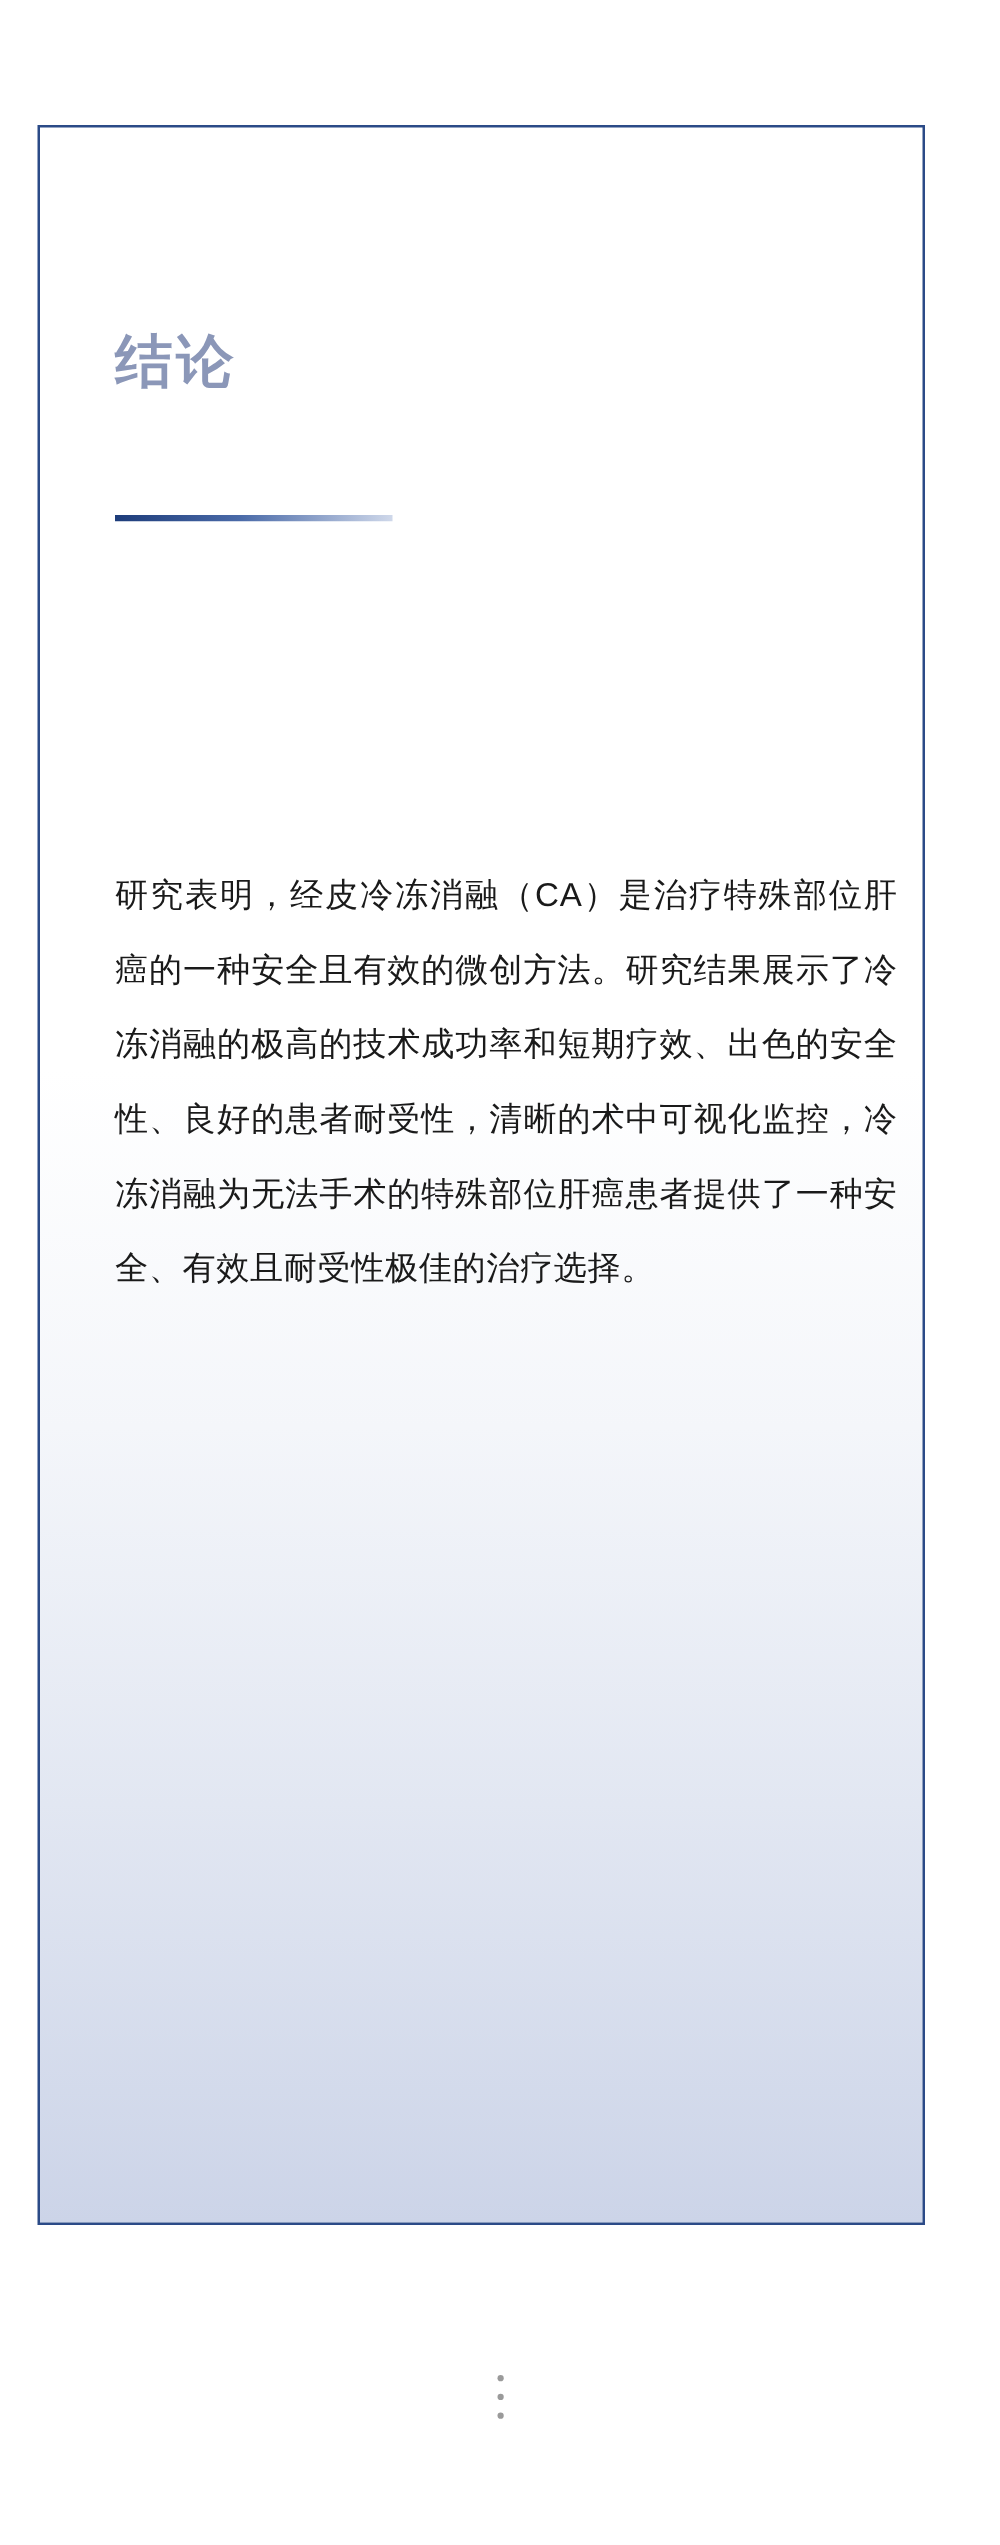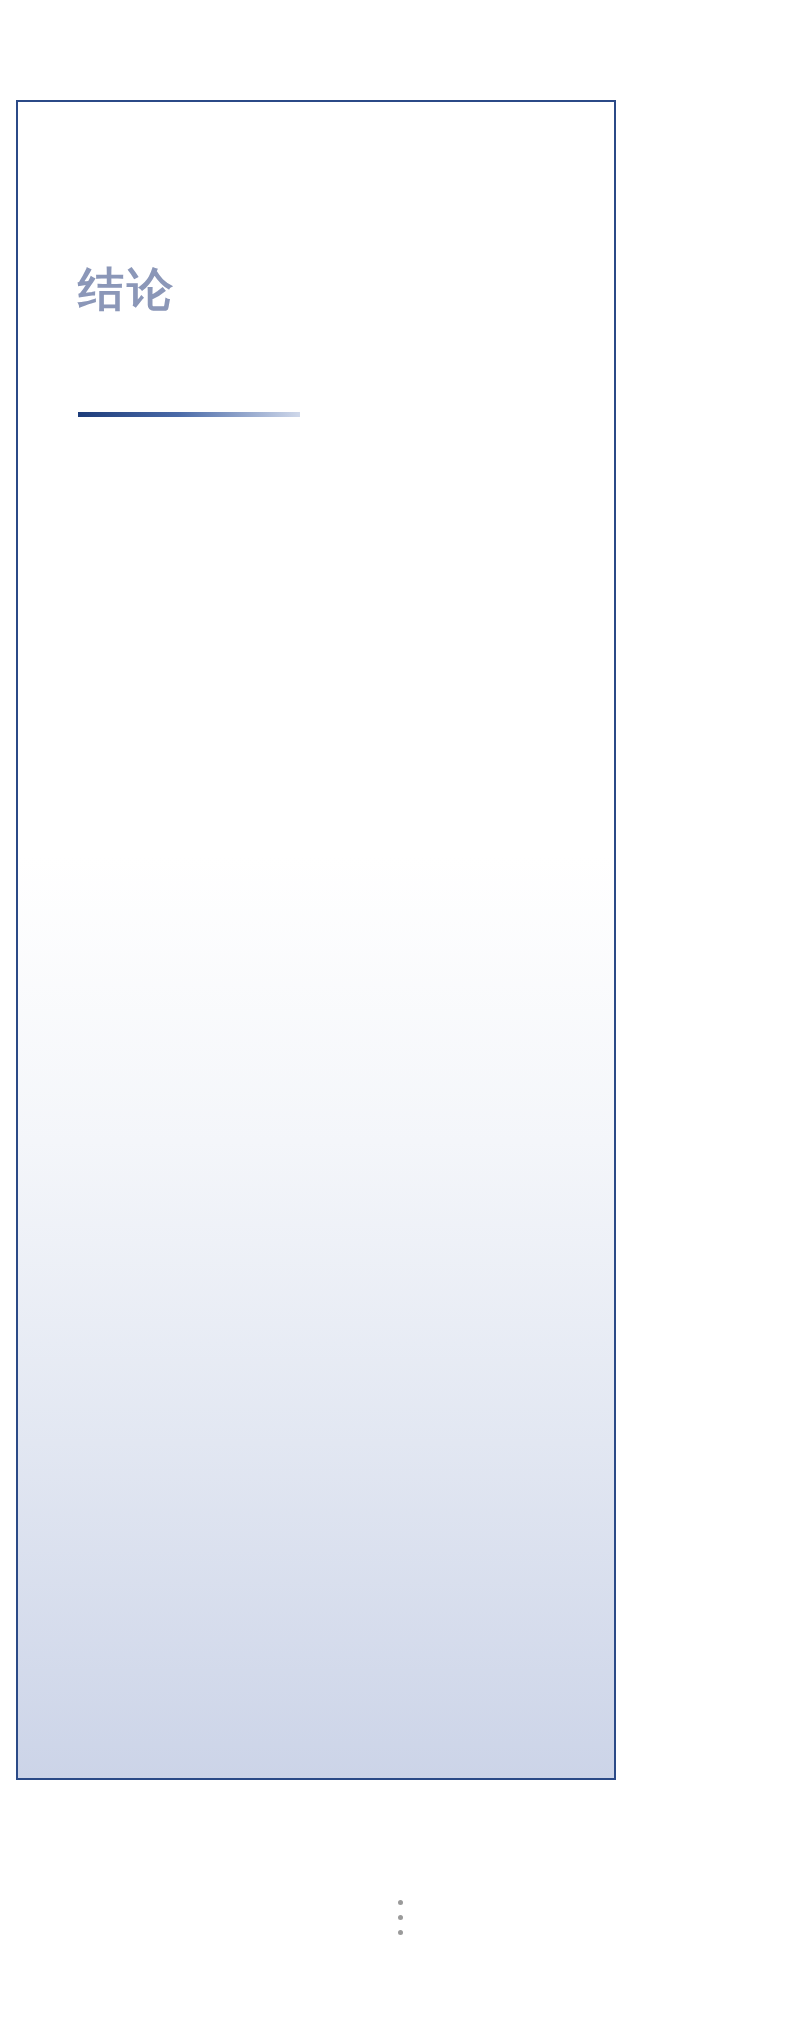--- a/index.html
+++ b/index.html
@@ -18,23 +18,23 @@
   .page {
     width: 800px;
     height: 2036px;
     position: relative;
     background: #ffffff;
   }
 
   
   .card {
     position: absolute;
-    left: 16px;
+    left: 30px;
     top: 100px;
-    width: 600px;
+    width: 710px;
     height: 1680px;
     border: 2px solid #2b4a87;
     box-sizing: border-box;
     background: linear-gradient(to bottom,
         #ffffff 0%,
         #ffffff 45%,
         #f4f6fa 62%,
         #e2e7f2 80%,
         #ccd4e8 100%);
     overflow: hidden;
@@ -109,20 +109,21 @@
 
 <div class="page">
 
   <div class="card">
     <div class="card-inner">
 
       <h1 class="title">结论</h1>
 
       <div class="rule"></div>
 
+      <p class="body-text">研究表明，经皮冷冻消融（CA）是治疗特殊部位肝癌的一种安全且有效的微创方法。研究结果展示了冷冻消融的极高的技术成功率和短期疗效、出色的安全性、良好的患者耐受性，清晰的术中可视化监控，冷冻消融为无法手术的特殊部位肝癌患者提供了一种安全、有效且耐受性极佳的治疗选择。</p>
 
     </div>
   </div>
 
   <div class="dots">
     <span class="dot"></span>
     <span class="dot"></span>
     <span class="dot"></span>
   </div>
 

